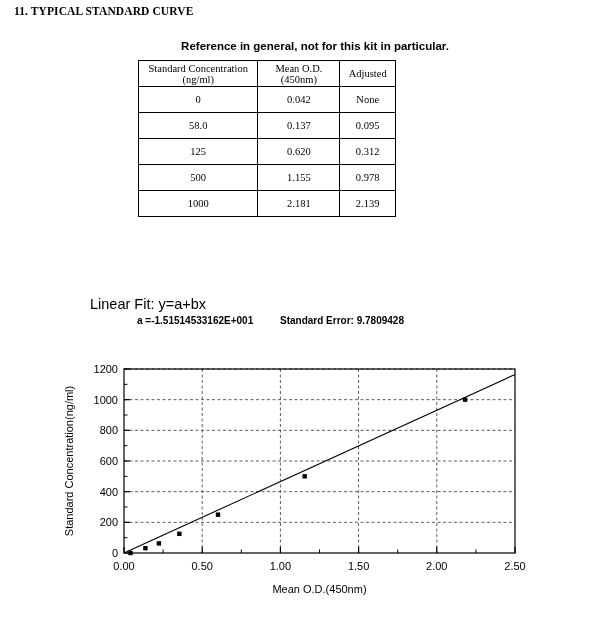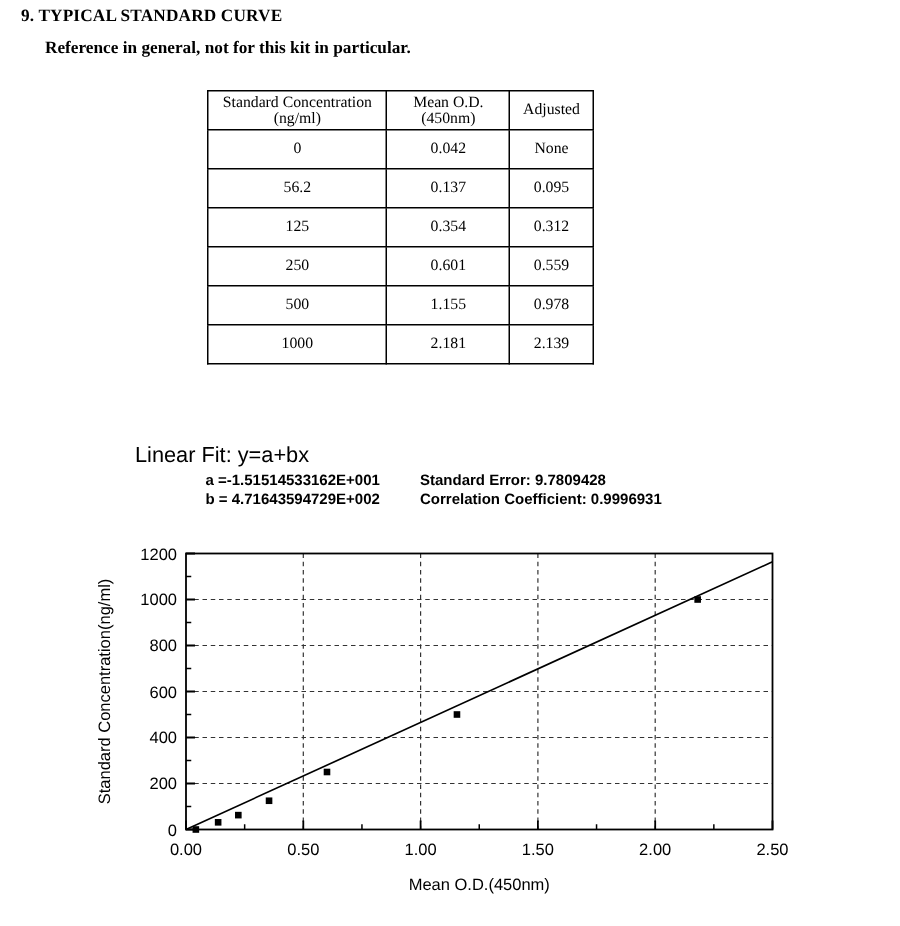--- a/index.html
+++ b/index.html
@@ -24,25 +24,26 @@
     font-family: "Liberation Serif", serif;
     font-weight: bold;
     font-size: 11.5px;
     letter-spacing: 0.1px;
   }
 
   
   #subtitle {
     position: absolute;
     left: 0;
-    top: 26px;
+    top: 40px;
     width: 600px;
+    text-align: center;
     padding-left: 30px;
     box-sizing: border-box;
-    font-family: Liberation Serif, serif;
+    font-family: Liberation Sans, sans-serif;
     font-weight: bold;
     font-size: 11.5px;
   }
 
   
   #curve-table {
     position: absolute;
     left: 138px;
     top: 60px;
     width: 258px;
@@ -104,75 +105,66 @@
   #chart text {
     font-family: "Liberation Sans", sans-serif;
     fill: #000000;
   }
   .tick-label { font-size: 11px; }
   .axis-title { font-size: 11px; }
 </style>
 </head>
 <body>
 
-<div id="section-title">9. TYPICAL STANDARD CURVE</div>
+<div id="section-title">11. TYPICAL STANDARD CURVE</div>
 
 <div id="subtitle">Reference in general, not for this kit in particular.</div>
 
 <table id="curve-table">
   <thead>
     <tr>
       <th class="col-conc">Standard Concentration (ng/ml)</th>
       <th class="col-od">Mean O.D.(450nm)</th>
       <th class="col-adj">Adjusted</th>
     </tr>
   </thead>
   <tbody>
     <tr>
       <td>0</td>
       <td>0.042</td>
       <td>None</td>
     </tr>
     <tr>
-      <td>56.2</td>
+      <td>58.0</td>
       <td>0.137</td>
       <td>0.095</td>
     </tr>
     <tr>
       <td>125</td>
-      <td>0.354</td>
+      <td>0.620</td>
       <td>0.312</td>
-    </tr>
-    <tr>
-      <td>250</td>
-      <td>0.601</td>
-      <td>0.559</td>
     </tr>
     <tr>
       <td>500</td>
       <td>1.155</td>
       <td>0.978</td>
     </tr>
     <tr>
       <td>1000</td>
       <td>2.181</td>
       <td>2.139</td>
     </tr>
   </tbody>
 </table>
 
 <div id="fit-block">
   <div id="fit-heading">Linear Fit: y=a+bx</div>
   <div class="fit-row">
     <span class="fit-left">a =-1.51514533162E+001</span>
     <span class="fit-right">Standard Error: 9.7809428</span>
-  </div>
-  <div class="fit-row">
-    <span class="fit-left">b = 4.71643594729E+002</span>
-    <span class="fit-right">Correlation Coefficient: 0.9996931</span>
   </div>
 </div>
 
 <svg id="chart" width="520" height="250" viewBox="0 0 520 250">
   <g id="chart-render">
       <line x1="69" y1="167.33333333333334" x2="460" y2="167.33333333333334" stroke="#333" stroke-width="0.8" stroke-dasharray="3,2.5"></line>
       <line x1="69" y1="136.66666666666669" x2="460" y2="136.66666666666669" stroke="#333" stroke-width="0.8" stroke-dasharray="3,2.5"></line>
       <line x1="69" y1="106" x2="460" y2="106" stroke="#333" stroke-width="0.8" stroke-dasharray="3,2.5"></line>
       <line x1="69" y1="75.33333333333334" x2="460" y2="75.33333333333334" stroke="#333" stroke-width="0.8" stroke-dasharray="3,2.5"></line>
       <line x1="69" y1="44.66666666666666" x2="460" y2="44.66666666666666" stroke="#333" stroke-width="0.8" stroke-dasharray="3,2.5"></line>

